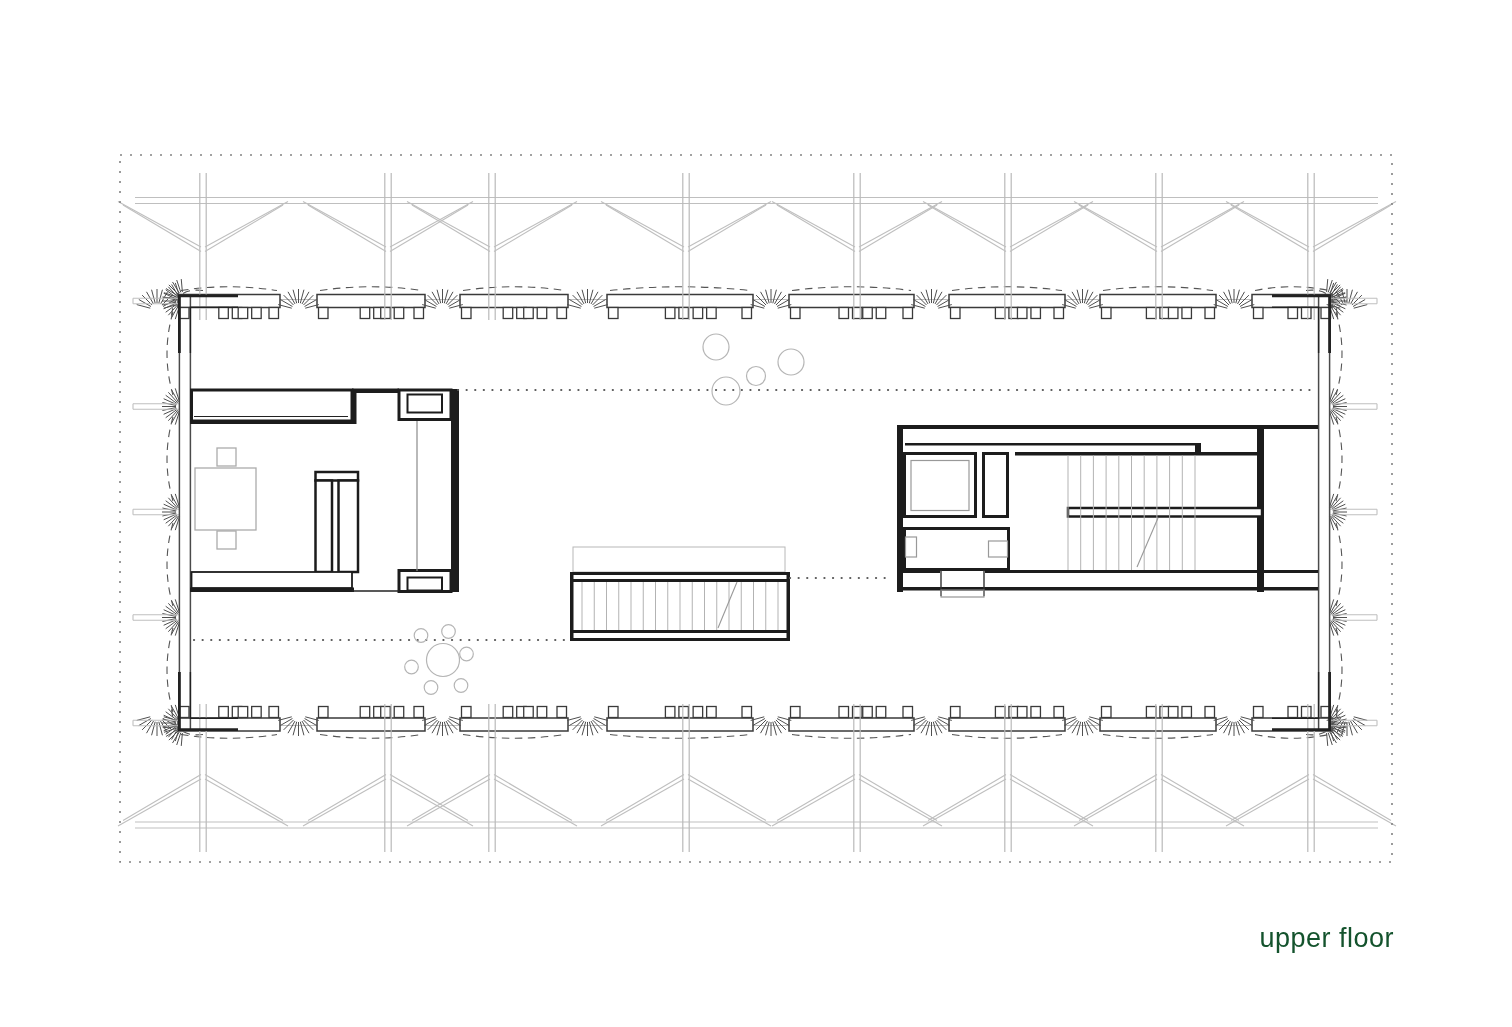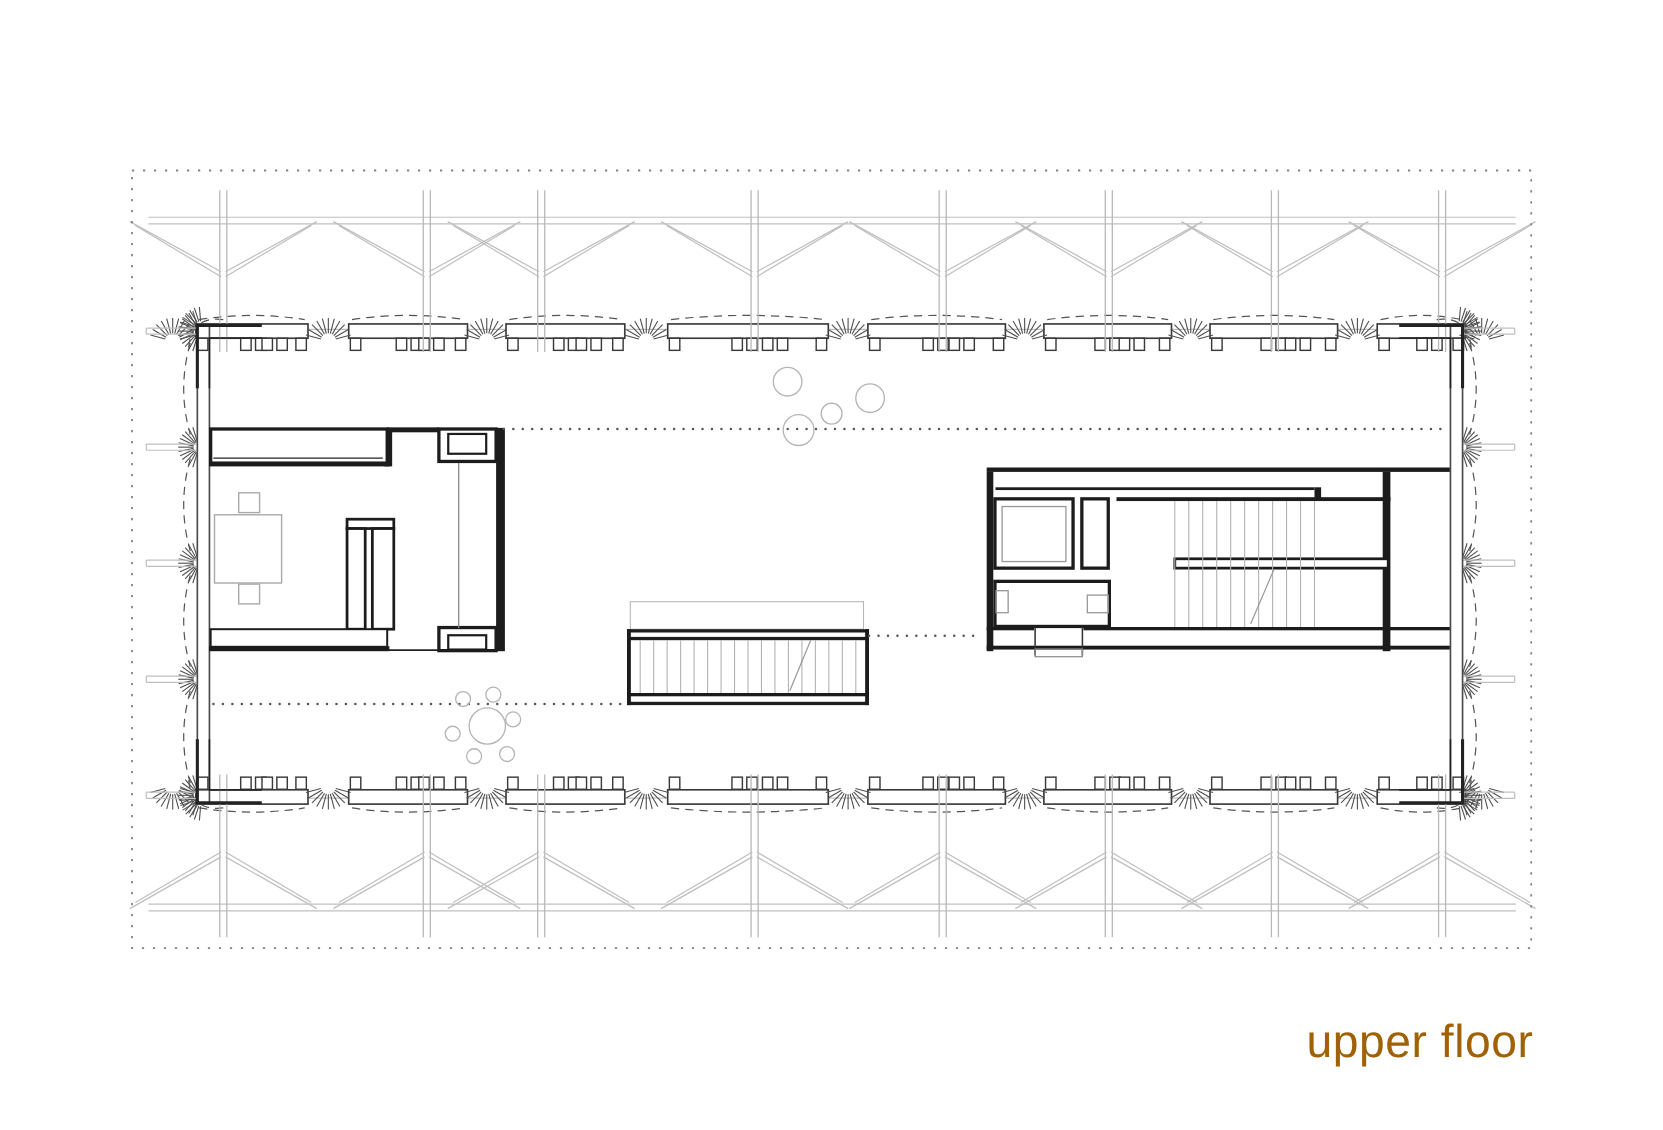--- a/index.html
+++ b/index.html
@@ -1,19 +1,19 @@
 <!DOCTYPE html>
 <html><head>
 <meta charset="utf-8">
 <style>
   html,body{margin:0;padding:0;background:#fff;}
   .canvas{position:relative;width:1512px;height:1027px;background:#fff;overflow:hidden;
           font-family:"Liberation Sans", sans-serif;}
-  .caption{position:absolute;top:923px;right:118px;font-size:42px;letter-spacing:.5px;
-           color:#a16207;font-weight:400;}
+  .caption{position:absolute;top:923px;right:118px;font-size:27px;letter-spacing:.5px;
+           color:#14532d;font-weight:400;}
   svg{position:absolute;left:0;top:0;}
 </style>
 </head>
 <body>
 
 <div class="canvas">
   <svg id="plan" width="1512" height="1027" viewBox="0 0 1512 1027">
     <g>
         <line x1="178" y1="299.5" x2="1331" y2="299.5" stroke="#bfbfbf" stroke-width="1.1"></line>
         <line x1="178" y1="725.5" x2="1331" y2="725.5" stroke="#bfbfbf" stroke-width="1.1"></line>

